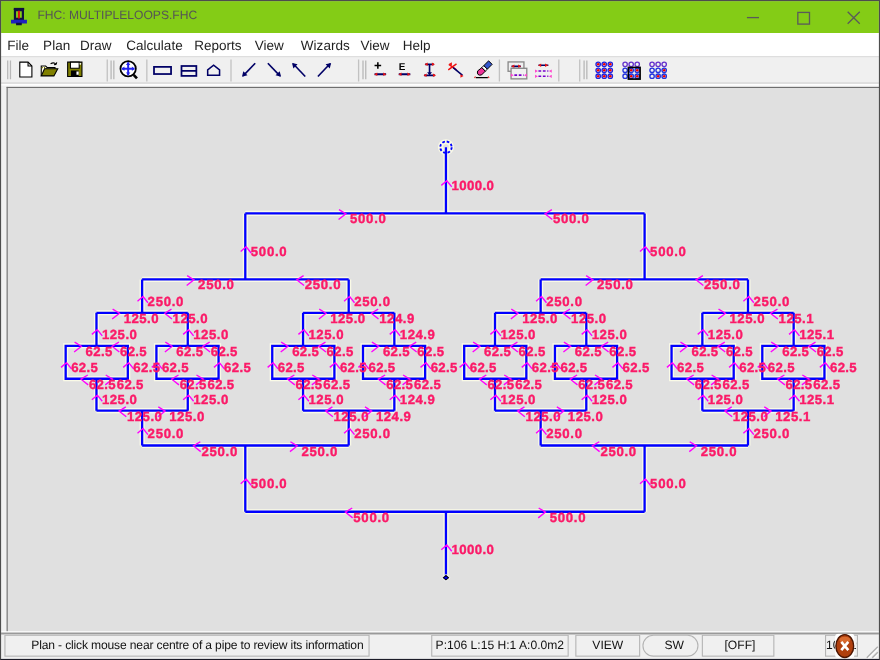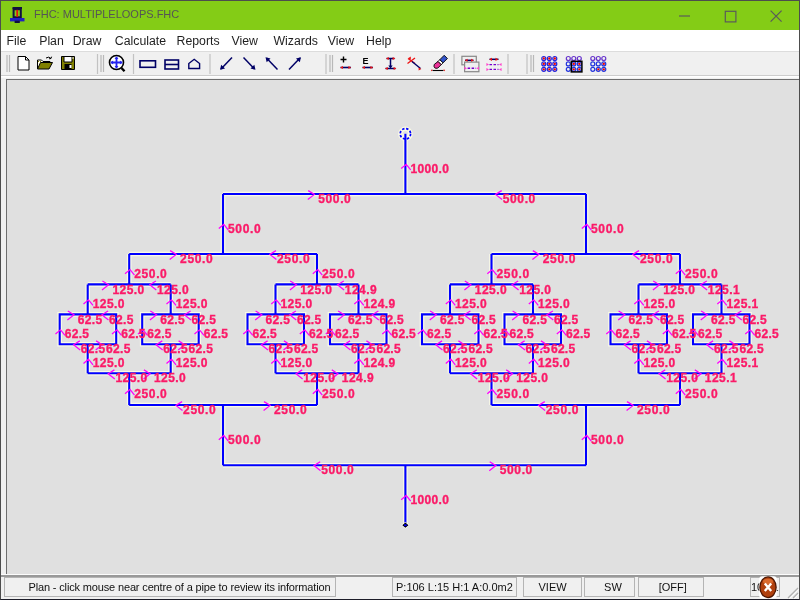--- a/index.html
+++ b/index.html
@@ -307,21 +307,21 @@
 <text x="714.1" y="353.4" textLength="24.3" lengthAdjust="spacing">62.5</text>
 <text x="739.4" y="353.4" textLength="24.3" lengthAdjust="spacing">62.5</text>
 </g>
   </svg>
 <div class="gap1"></div>
 <div class="gap2"></div>
 <div class="statusbar">
     <div class="sp" style="left:2.5px;width:332px;padding-left:24px;"><span style="letter-spacing:-0.15px">Plan - click mouse near centre of a pipe to review its information</span></div>
     <div class="sp c" style="left:390.5px;width:125.8px;">P:106 L:15 H:1 A:0.0m2</div>
     <div class="sp c" style="left:522.2px;width:58.8px;">VIEW</div>
-    <div class="sp c" style="left:583.4px;width:50.2px;padding-left:7px;">SW</div>
+    <div class="sp c" style="left:583.4px;width:50.2px;padding-left:7px;border-radius:10px;">SW</div>
     <div class="sp c" style="left:637.2px;width:66px;padding-left:3px;">[OFF]</div>
     <div class="sp c" style="left:749px;width:30px;">10 : 192</div>
   </div>
 <svg class="erricon" viewBox="0 0 18 23">
   <rect x="0.2" y="0.2" width="17.6" height="22" rx="3" fill="#fff"></rect>
   <ellipse cx="9" cy="11.3" rx="8.1" ry="10.4" fill="#b0400e" stroke="#4d1602" stroke-width="1.3"></ellipse>
   <ellipse cx="9" cy="5.6" rx="5" ry="2.8" fill="#d96a2e"></ellipse>
   <path d="M5.8 7.5l6.4 7.6M12.2 7.5l-6.4 7.6" stroke="#fff" stroke-width="2.4"></path>
 </svg>
 <svg class="grip" viewBox="0 0 14 14">

